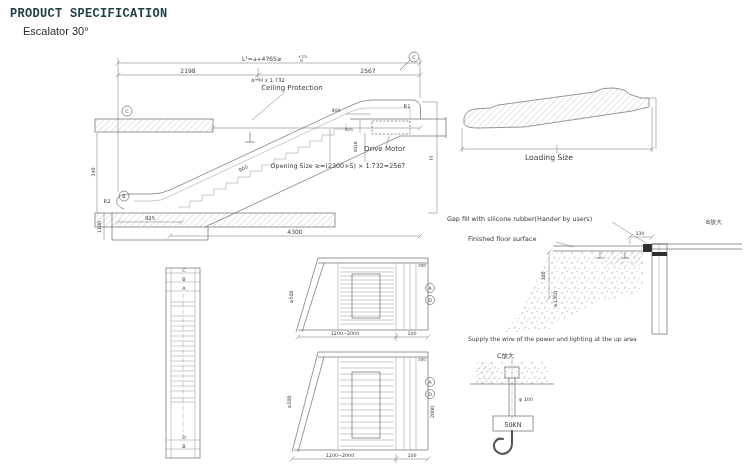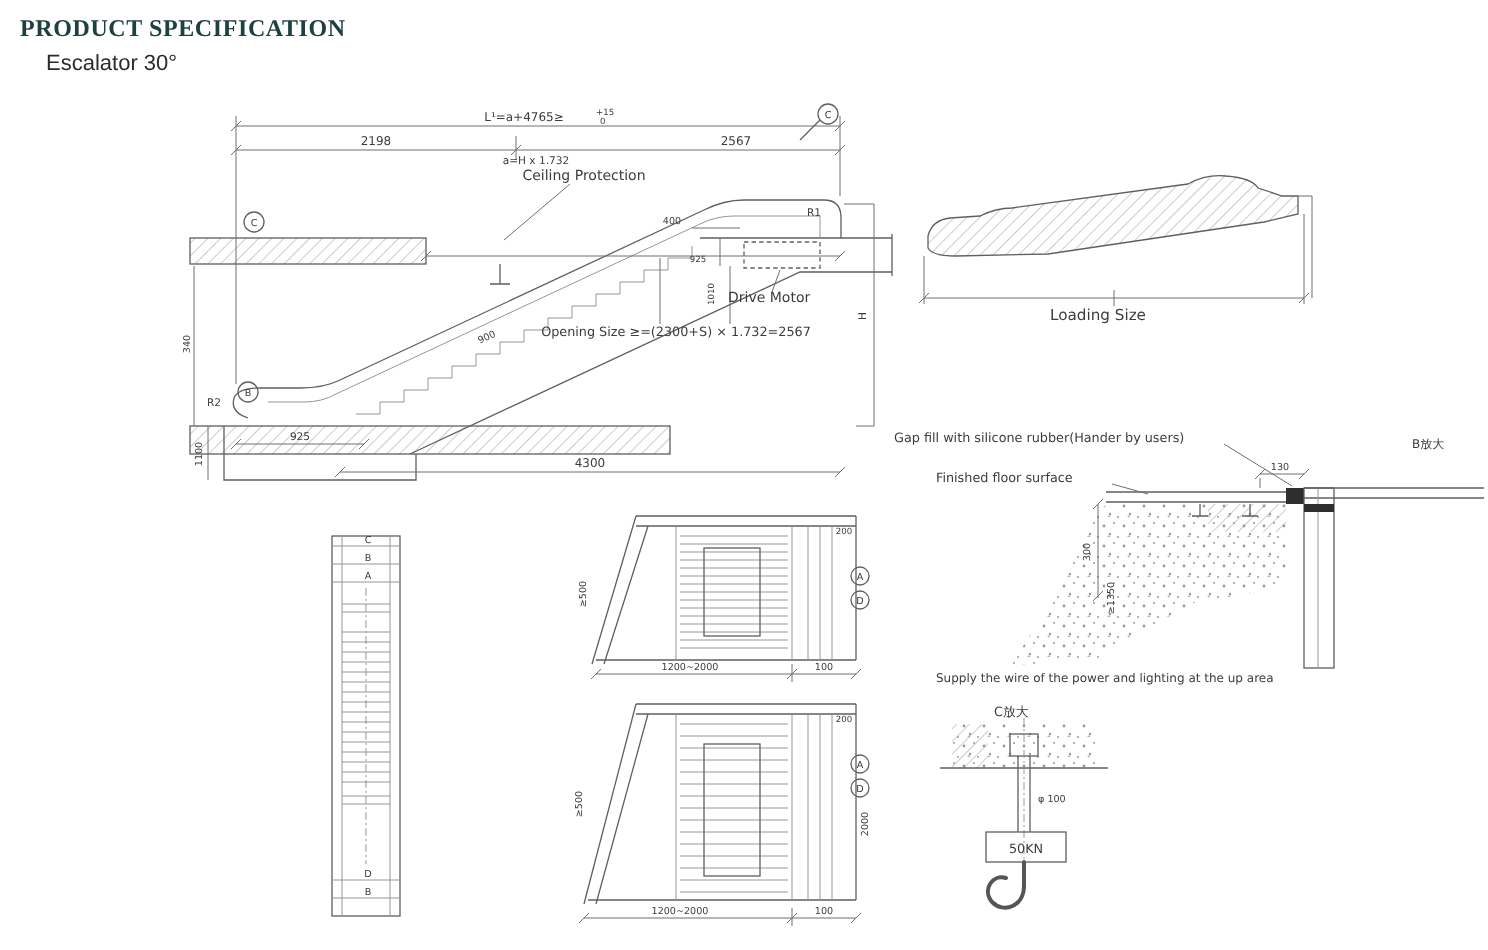--- a/index.html
+++ b/index.html
@@ -6,21 +6,21 @@
   html,body { margin:0; padding:0; }
   body {
     width:744px; height:475px; position:relative; overflow:hidden;
     background:#ffffff;
     font-family:"Liberation Sans", sans-serif;
   }
   .header { position:absolute; top:7px; left:10px; z-index:2; }
   .page-title {
     font-size:12px; font-weight:700; letter-spacing:.3px;
     color:var(--title-color,#1e4040); margin:0;
-    font-family:Liberation Serif, serif;
+    font-family:Liberation Mono, monospace;
   }
   .page-subtitle { font-size:11px; color:#2b2b2b; margin:4px 0 0 0;padding-left:13px; }
   svg.drawing { position:absolute; left:0; top:0; width:744px; height:475px; }
   .ln    { stroke:#5f5f5f; stroke-width:.65; fill:none; }
   .lnthin{ stroke:#8a8a8a; stroke-width:.45; fill:none; }
   .dim   { stroke:#6f6f6f; stroke-width:.5;  fill:none; }
   .dash  { stroke-dasharray:2.2,1.6; }
   .cl    { stroke-dasharray:4,1.5,1,1.5; }
   .blk   { fill:#2e2e2e; stroke:none; }
   svg text { fill:#3c3c3c; font-family:"DejaVu Sans", sans-serif; }

